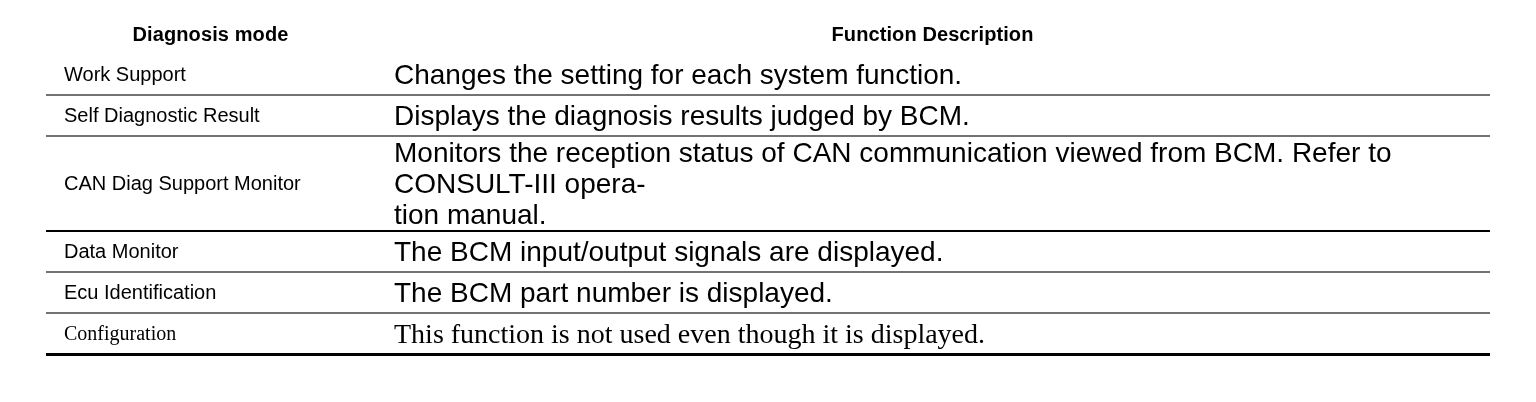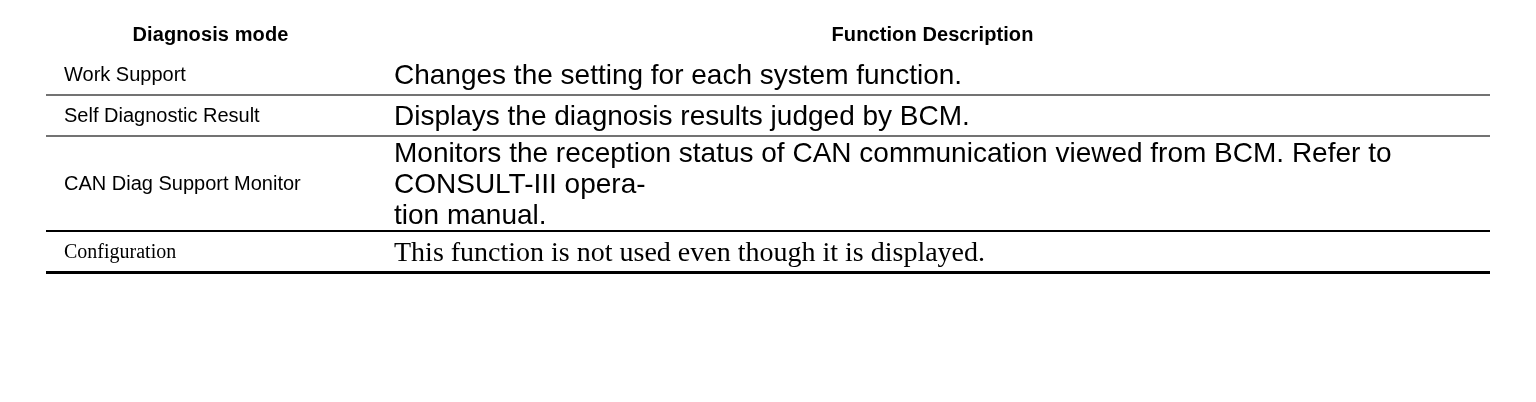--- a/index.html
+++ b/index.html
@@ -123,22 +123,34 @@
       </tr>
 
       <tr class="body-row tall rule-medium">
         <td class="cell-mode">CAN Diag Support Monitor</td>
         <td class="cell-desc">
           <span class="desc-line">Monitors the reception status of CAN communication viewed from BCM. Refer to CONSULT-III opera-</span>
           <span class="desc-line">tion manual.</span>
         </td>
       </tr>
 
+      <tr class="body-row rule-thin">
+        <td class="cell-mode">Data Monitor</td>
+        <td class="cell-desc">
+          <span class="desc-line">The BCM input/output signals are displayed.</span>
+        </td>
+      </tr>
 
 
+      <tr class="body-row rule-thin">
+        <td class="cell-mode">Ecu Identification</td>
+        <td class="cell-desc">
+          <span class="desc-line">The BCM part number is displayed.</span>
+        </td>
+      </tr>
 
       <tr class="body-row rule-thick">
         <td class="cell-mode">Configuration</td>
         <td class="cell-desc">
           <span class="desc-line">This function is not used even though it is displayed.</span>
         </td>
       </tr>
 
     </tbody>
   </table>

